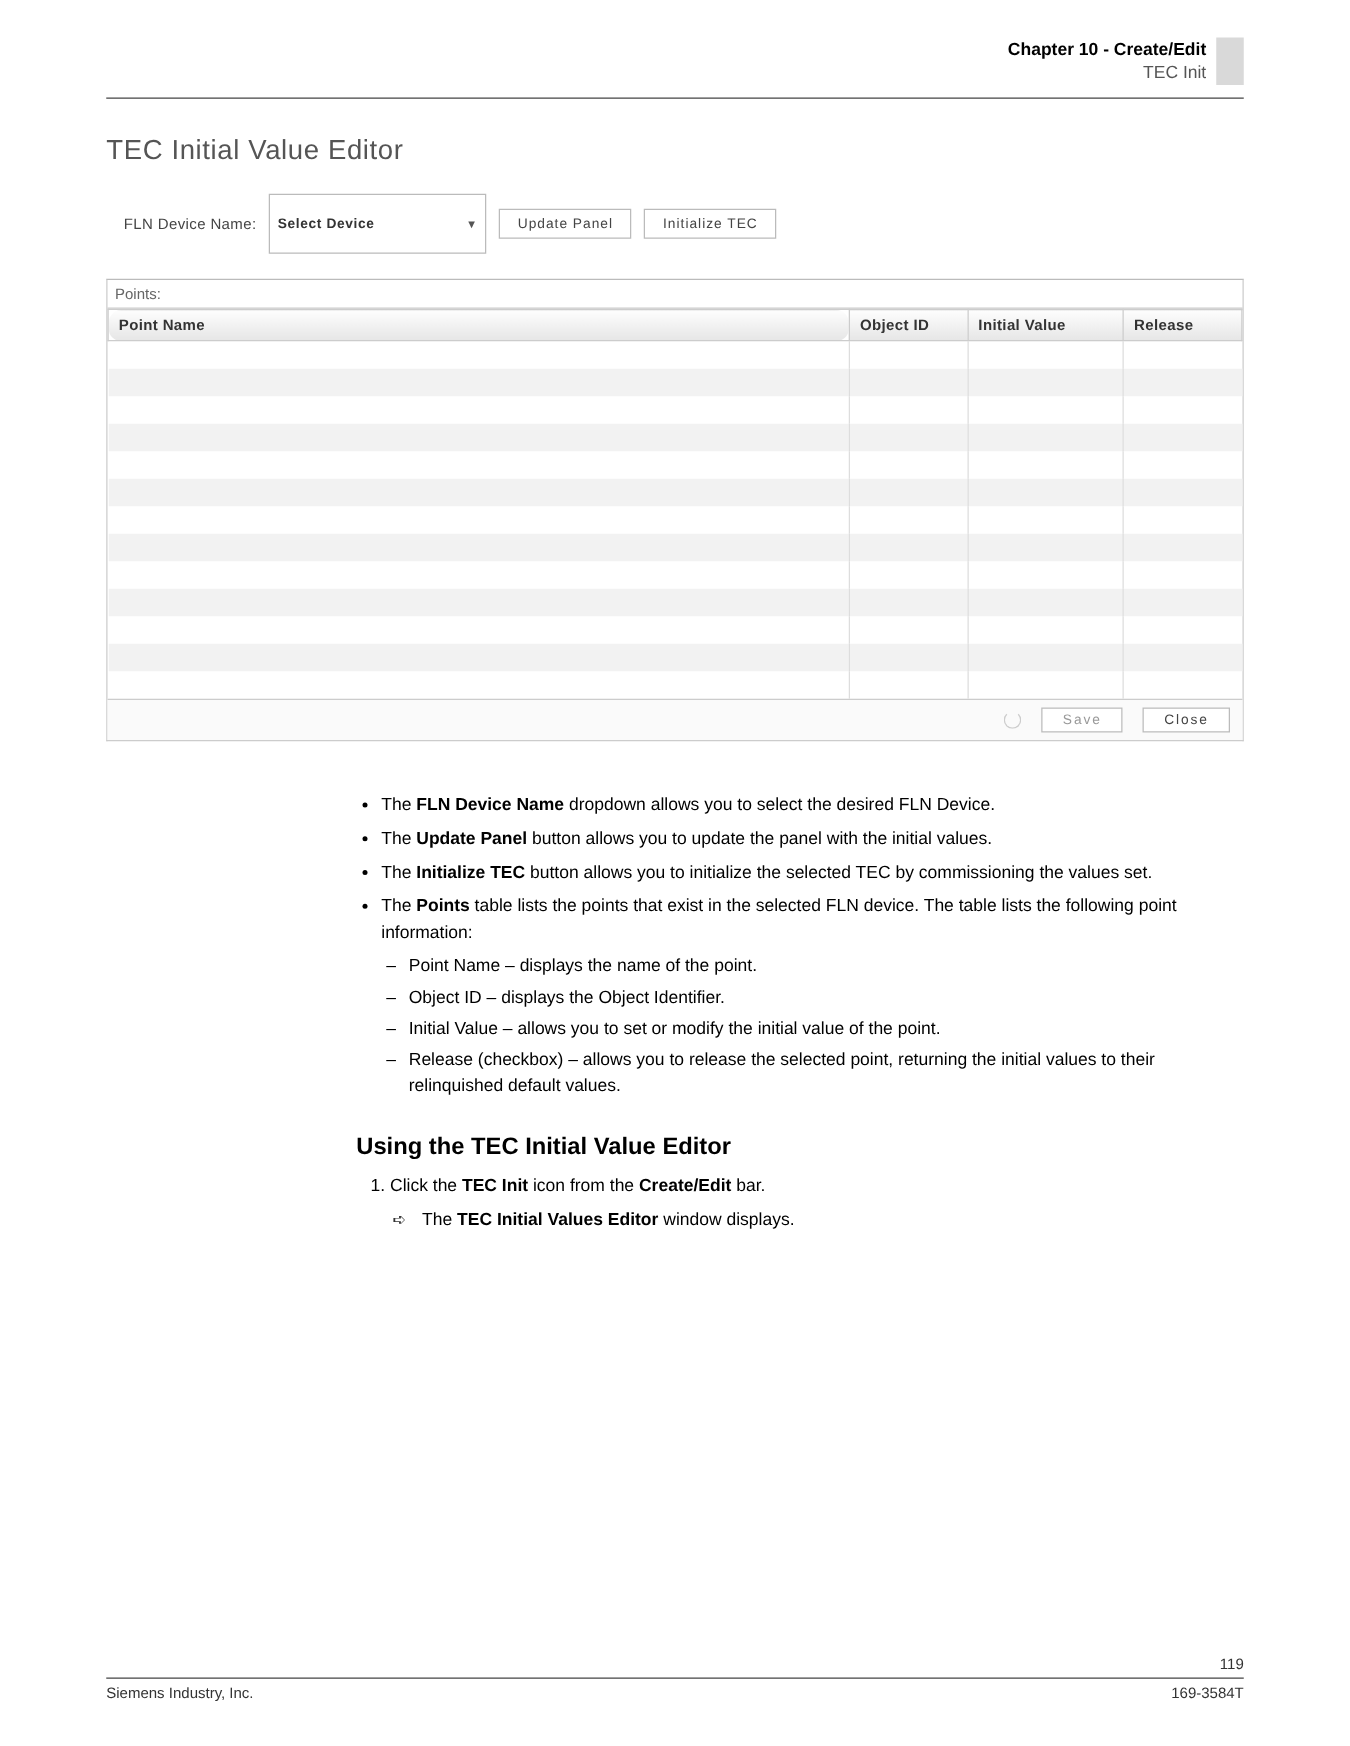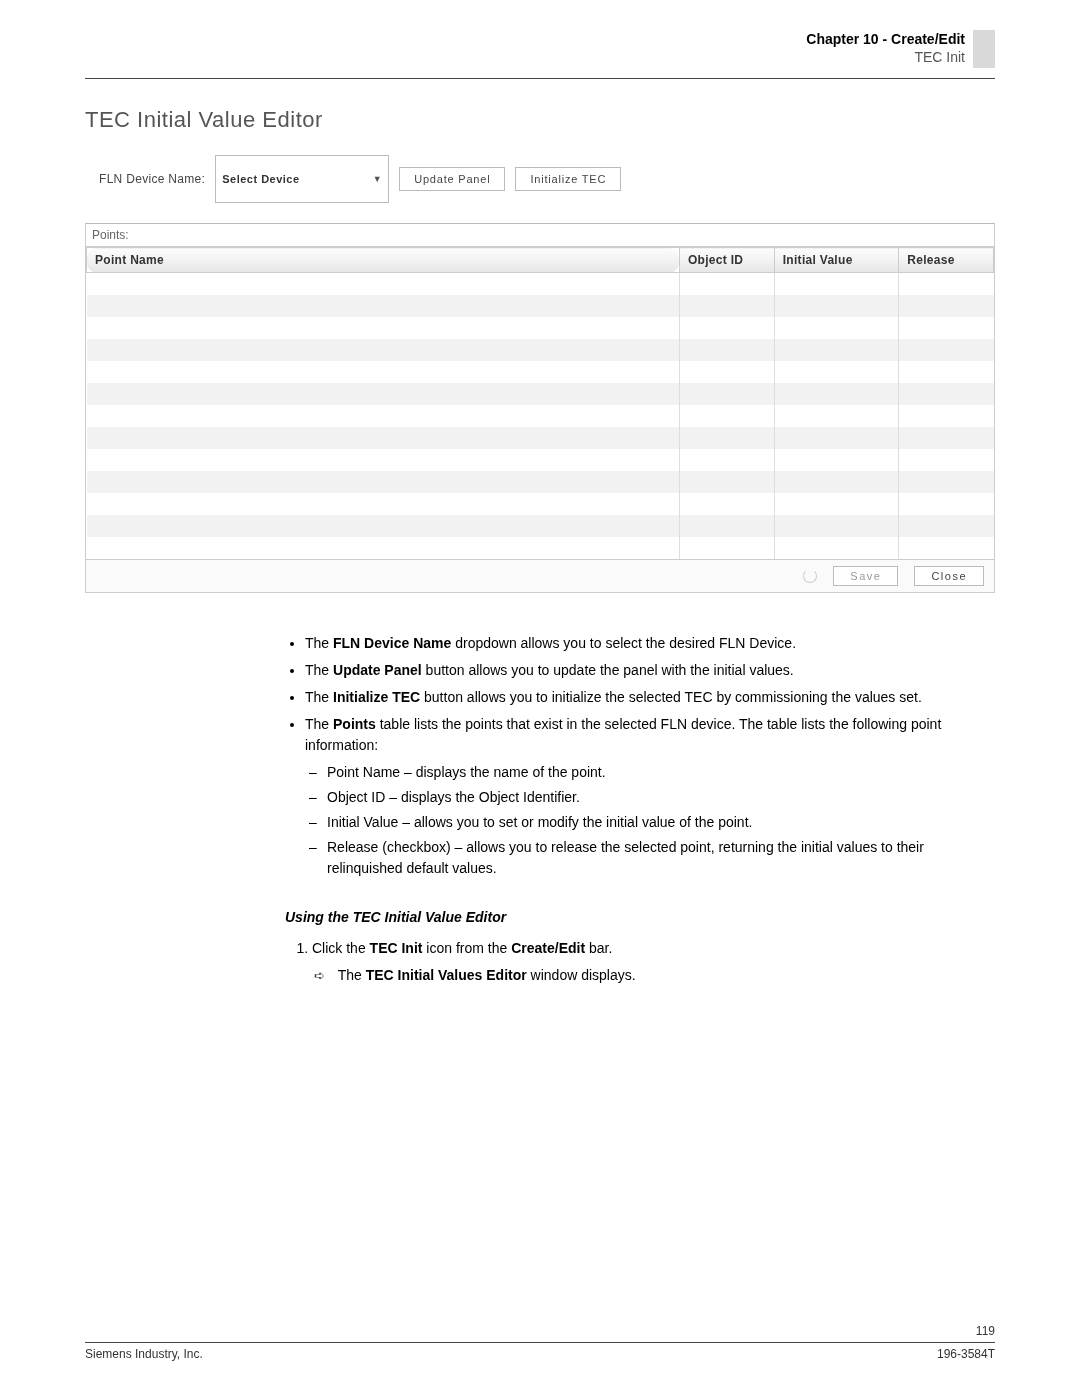--- a/index.html
+++ b/index.html
@@ -169,21 +169,21 @@
     font-size: 14px;
     line-height: 21px;
   }
   ul.blist { list-style: disc; padding-left: 20px; margin: 0 0 6px 0; }
   ul.blist > li { margin-bottom: 6px; }
   ul.dashlist { list-style: none; padding-left: 22px; margin: 6px 0; }
   ul.dashlist > li::before { content: "–"; display: inline-block; width: 18px; margin-left: -18px; }
   ul.dashlist > li { margin-bottom: 4px; }
 
   h2.doc {
-    font-size: 14px; font-weight: 700; margin: 28px 0 10px 0; font-style: italic;
+    font-size: 19px; font-weight: 700; margin: 28px 0 10px 0;
   }
   ol.numlist { padding-left: 22px; margin: 5px; }
   ol.numlist li { margin-bottom: 6px; }
   ul.arrow { list-style: none; padding-left: 22px; margin: 6px 0; }
   ul.arrow > li::before { content: "➪"; display:inline-block; width:20px; margin-left:-20px; color:#333; font-size:13px; }
 
   .page-footer {
     position: absolute;
     left: 85px; right: 85px;
     bottom: 36px;
@@ -365,17 +365,17 @@
         </ul>
       </li>
     </ol>
   </div>
 
   <div class="page-footer">
     <div class="pn">119</div>
     <div class="rule"></div>
     <div class="row">
       <span>Siemens Industry, Inc.</span>
-      <span>196-3584T</span>
+      <span>169-3584T</span>
     </div>
   </div>
 
 </div>
 
 </body></html>

